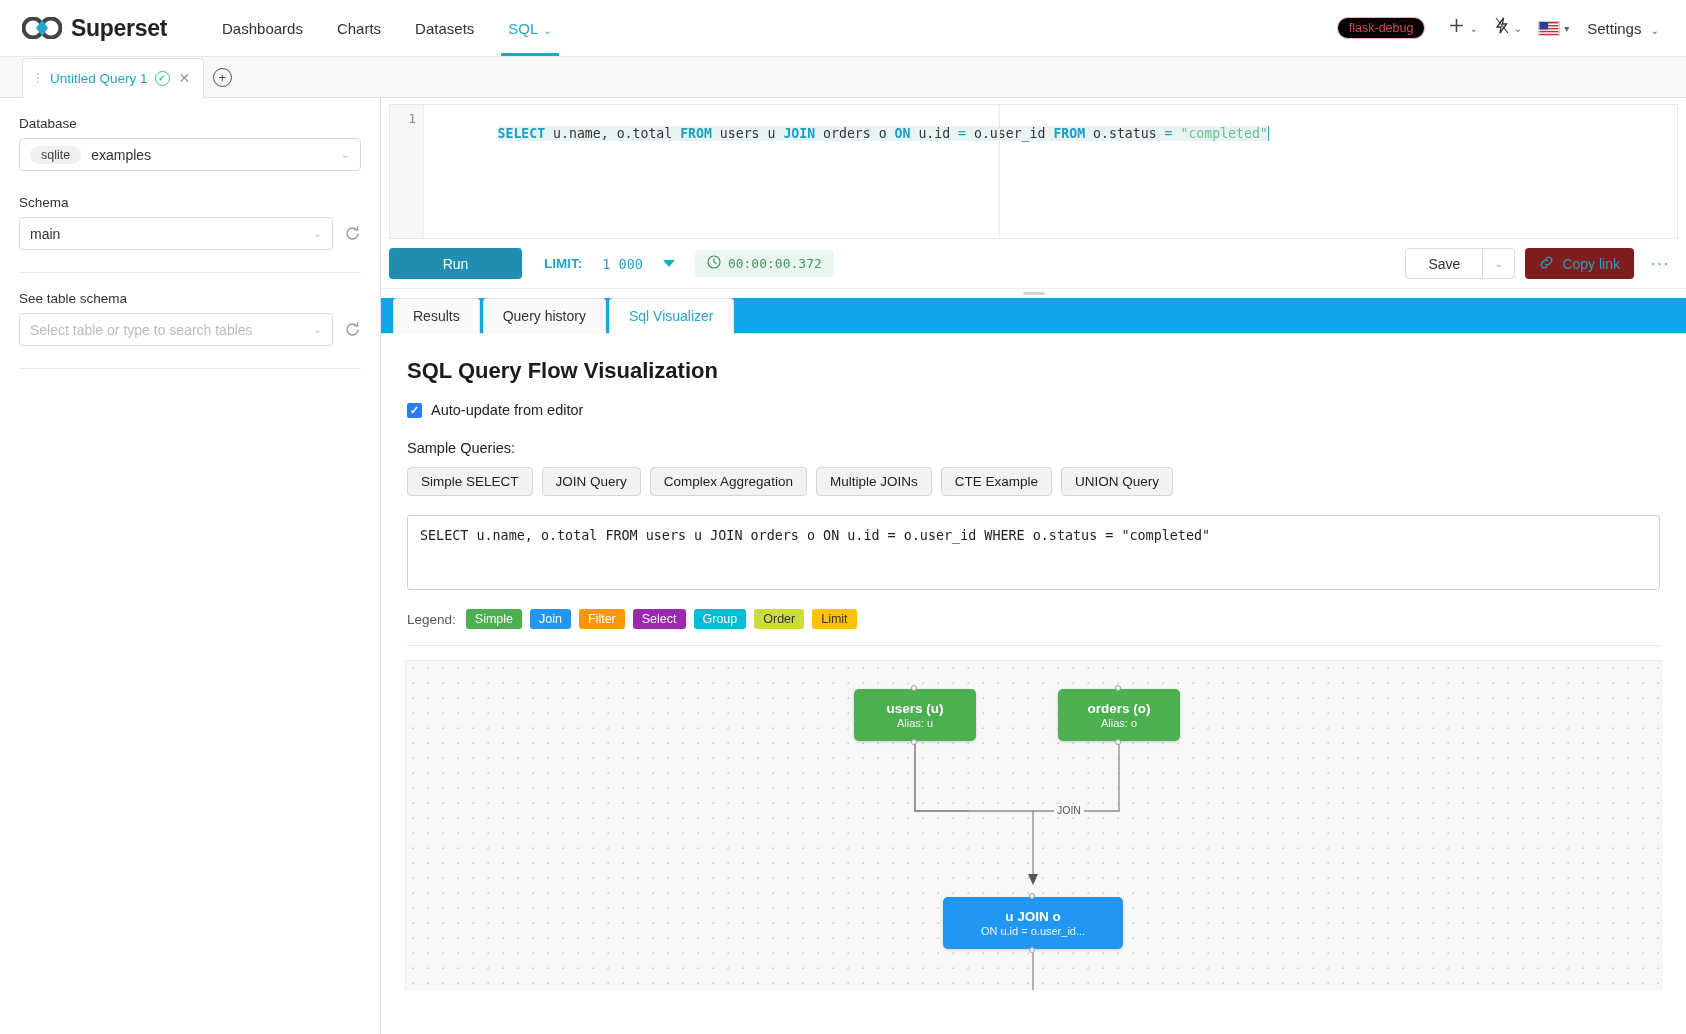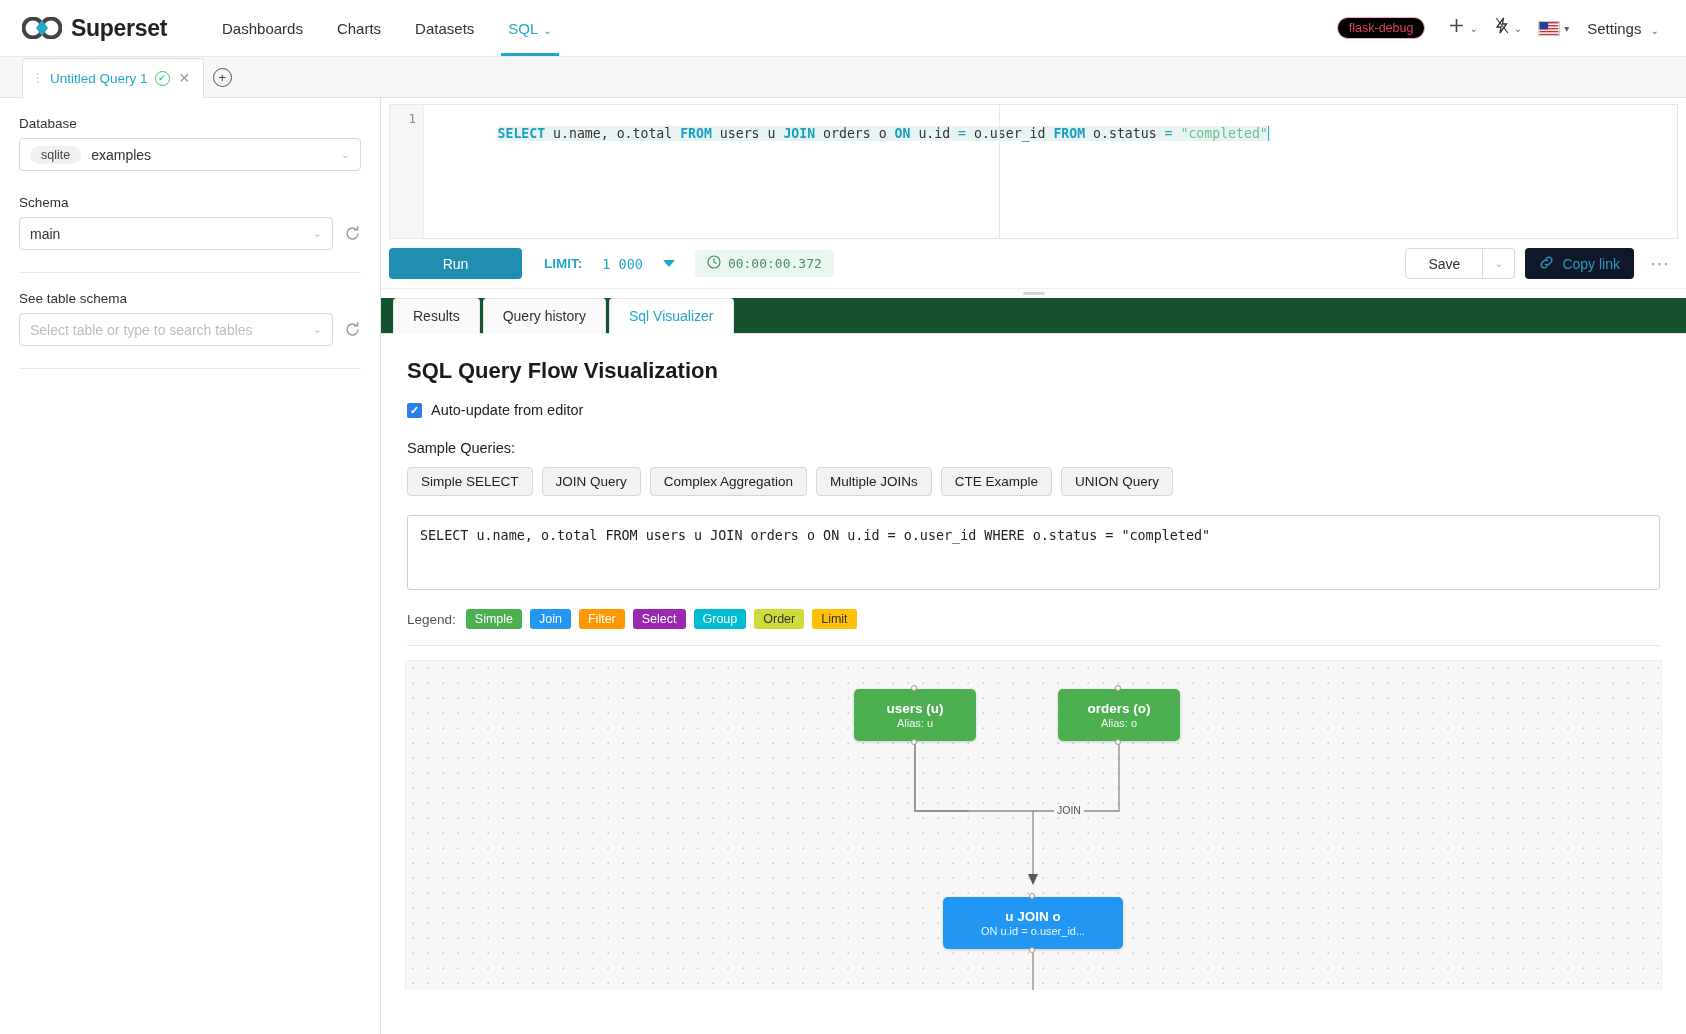--- a/index.html
+++ b/index.html
@@ -159,33 +159,33 @@
     height:31px; padding:0 22px; border:1px solid #d9d9d9; background:#fff;
     border-radius:4px 0 0 4px; font-size:14px; cursor:pointer; color:#323232;
     font-family:"Liberation Sans", sans-serif;
   }
   .save-caret {
     height:31px; width:32px; border:1px solid #d9d9d9; border-left:none;
     background:#fff; border-radius:0 4px 4px 0; cursor:pointer; color:#8fc4d6;
     display:flex; align-items:center; justify-content:center; font-size:11px;
   }
   .copylink-btn {
-    height:31px; padding:0 14px; background:#0f172a; border:none; border-radius:4px;
+    height:31px; padding:0 14px; background:#7f1d1d; border:none; border-radius:4px;
     color:#2c9cbd; font-size:14px; cursor:pointer; display:flex;
     align-items:center; gap:8px; font-family:"Liberation Sans", sans-serif;
   }
   .more-dots { color:#7aaebf; font-size:19px; cursor:pointer; padding:0 6px; letter-spacing:1px; }
 
   .drag-handle-wrap { height:9px; display:flex; align-items:center; justify-content:center; background:#fff; }
   .drag-handle { width:22px; height:3px; border-radius:2px; background:#d6d6d6; }
 
   
   .restabs {
     display:flex; gap:3px; padding:0 0 0 12px; border-bottom:1px solid #e6e6e6;
-    background:#14532d;
+    background:#0ea5e9;
   }
   .restab {
     padding:9px 19px; font-size:14px; color:#323232; cursor:pointer;
     background:#fafafa; border:1px solid #e6e6e6; border-bottom:none;
     border-radius:4px 4px 0 0; margin-bottom:-1px;
   }
   .restab.active { background:#fff; color:#20a7c9; border-bottom:1px solid #fff; }
 
   
   .viz {

